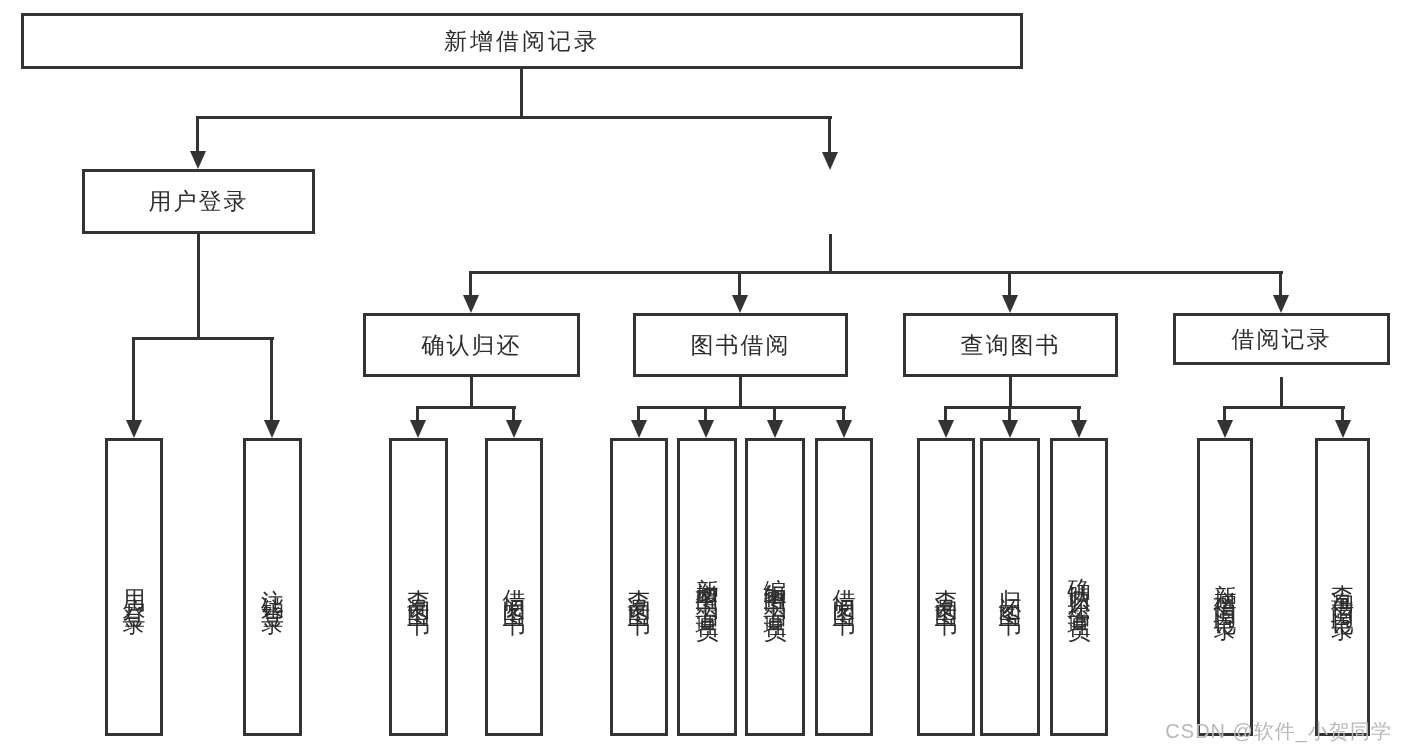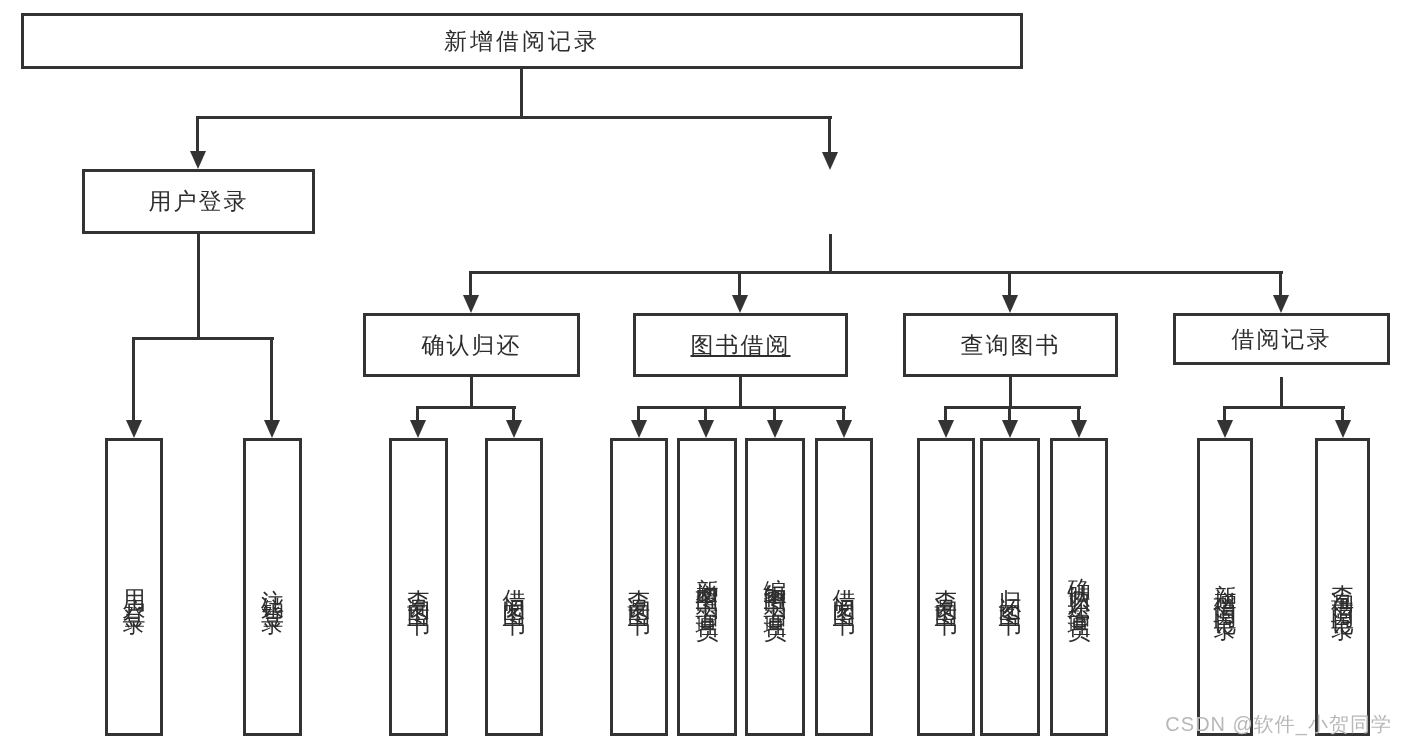--- a/index.html
+++ b/index.html
@@ -18,21 +18,21 @@
     top:438px;height:298px;
     display:flex;align-items:center;justify-content:center;
     writing-mode:vertical-rl;text-orientation:mixed;
     font-size:23px;letter-spacing:8px;line-height:1;
   }
   
   .n-root   {left:21px;  top:13px;  width:1002px;height:56px;letter-spacing:3px;}
   .n-user   {left:82px;  top:169px; width:233px; height:65px;}
   .n-mgmt   {left:712px; top:170px; width:235px; height:64px;}
   .n-newbook{left:363px; top:313px; width:217px; height:64px;}
-  .n-borrow {left:633px; top:313px; width:215px; height:64px;text-decoration:underline;}
+  .n-borrow {left:633px; top:313px; width:215px; height:64px;}
   .n-current{left:903px; top:313px; width:215px; height:64px;}
   .n-records{left:1173px;top:313px; width:217px; height:52px;}
   .l-ul1{left:105px; width:58px;}
   .l-ul2{left:243px; width:59px;}
   .l-nb1{left:389px; width:59px;}
   .l-nb2{left:485px; width:58px;}
   .l-bw1{left:610px; width:58px;}
   .l-bw2{left:677px; width:60px;letter-spacing:6px;}
   .l-bw3{left:745px; width:60px;letter-spacing:6px;}
   .l-bw4{left:815px; width:58px;}
@@ -79,21 +79,21 @@
   .a-bw2{left:698px; top:407px;height:31px;}
   .a-bw3{left:767px; top:407px;height:31px;}
   .a-bw4{left:836px; top:407px;height:31px;}
   .a-cr1{left:938px; top:407px;height:31px;}
   .a-cr2{left:1002px;top:407px;height:31px;}
   .a-cr3{left:1071px;top:407px;height:31px;}
   .a-rc1{left:1217px;top:407px;height:31px;}
   .a-rc2{left:1335px;top:407px;height:31px;}
   
   .watermark{
-    position:absolute;right:13px;bottom:9px;font-size:20px;letter-spacing:1px;
+    position:absolute;right:13px;bottom:2px;font-size:20px;letter-spacing:1px;
     color:#b8b8b8;white-space:nowrap;
   }
 </style>
 </head>
 <body>
 
 <div id="canvas">
 
   <div class="box n-root">新增借阅记录</div>
   <div class="box n-user">用户登录</div>

